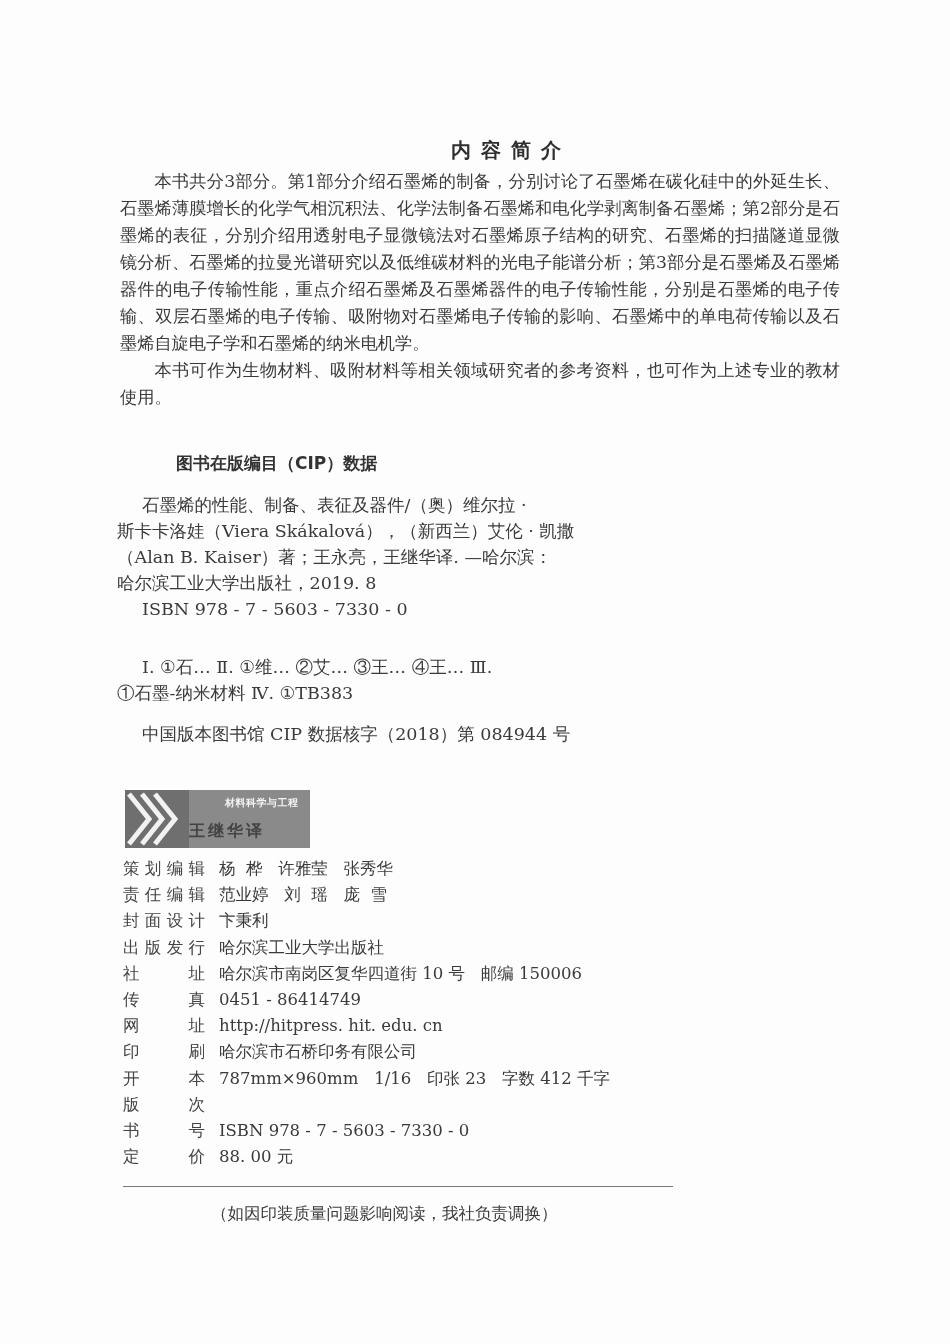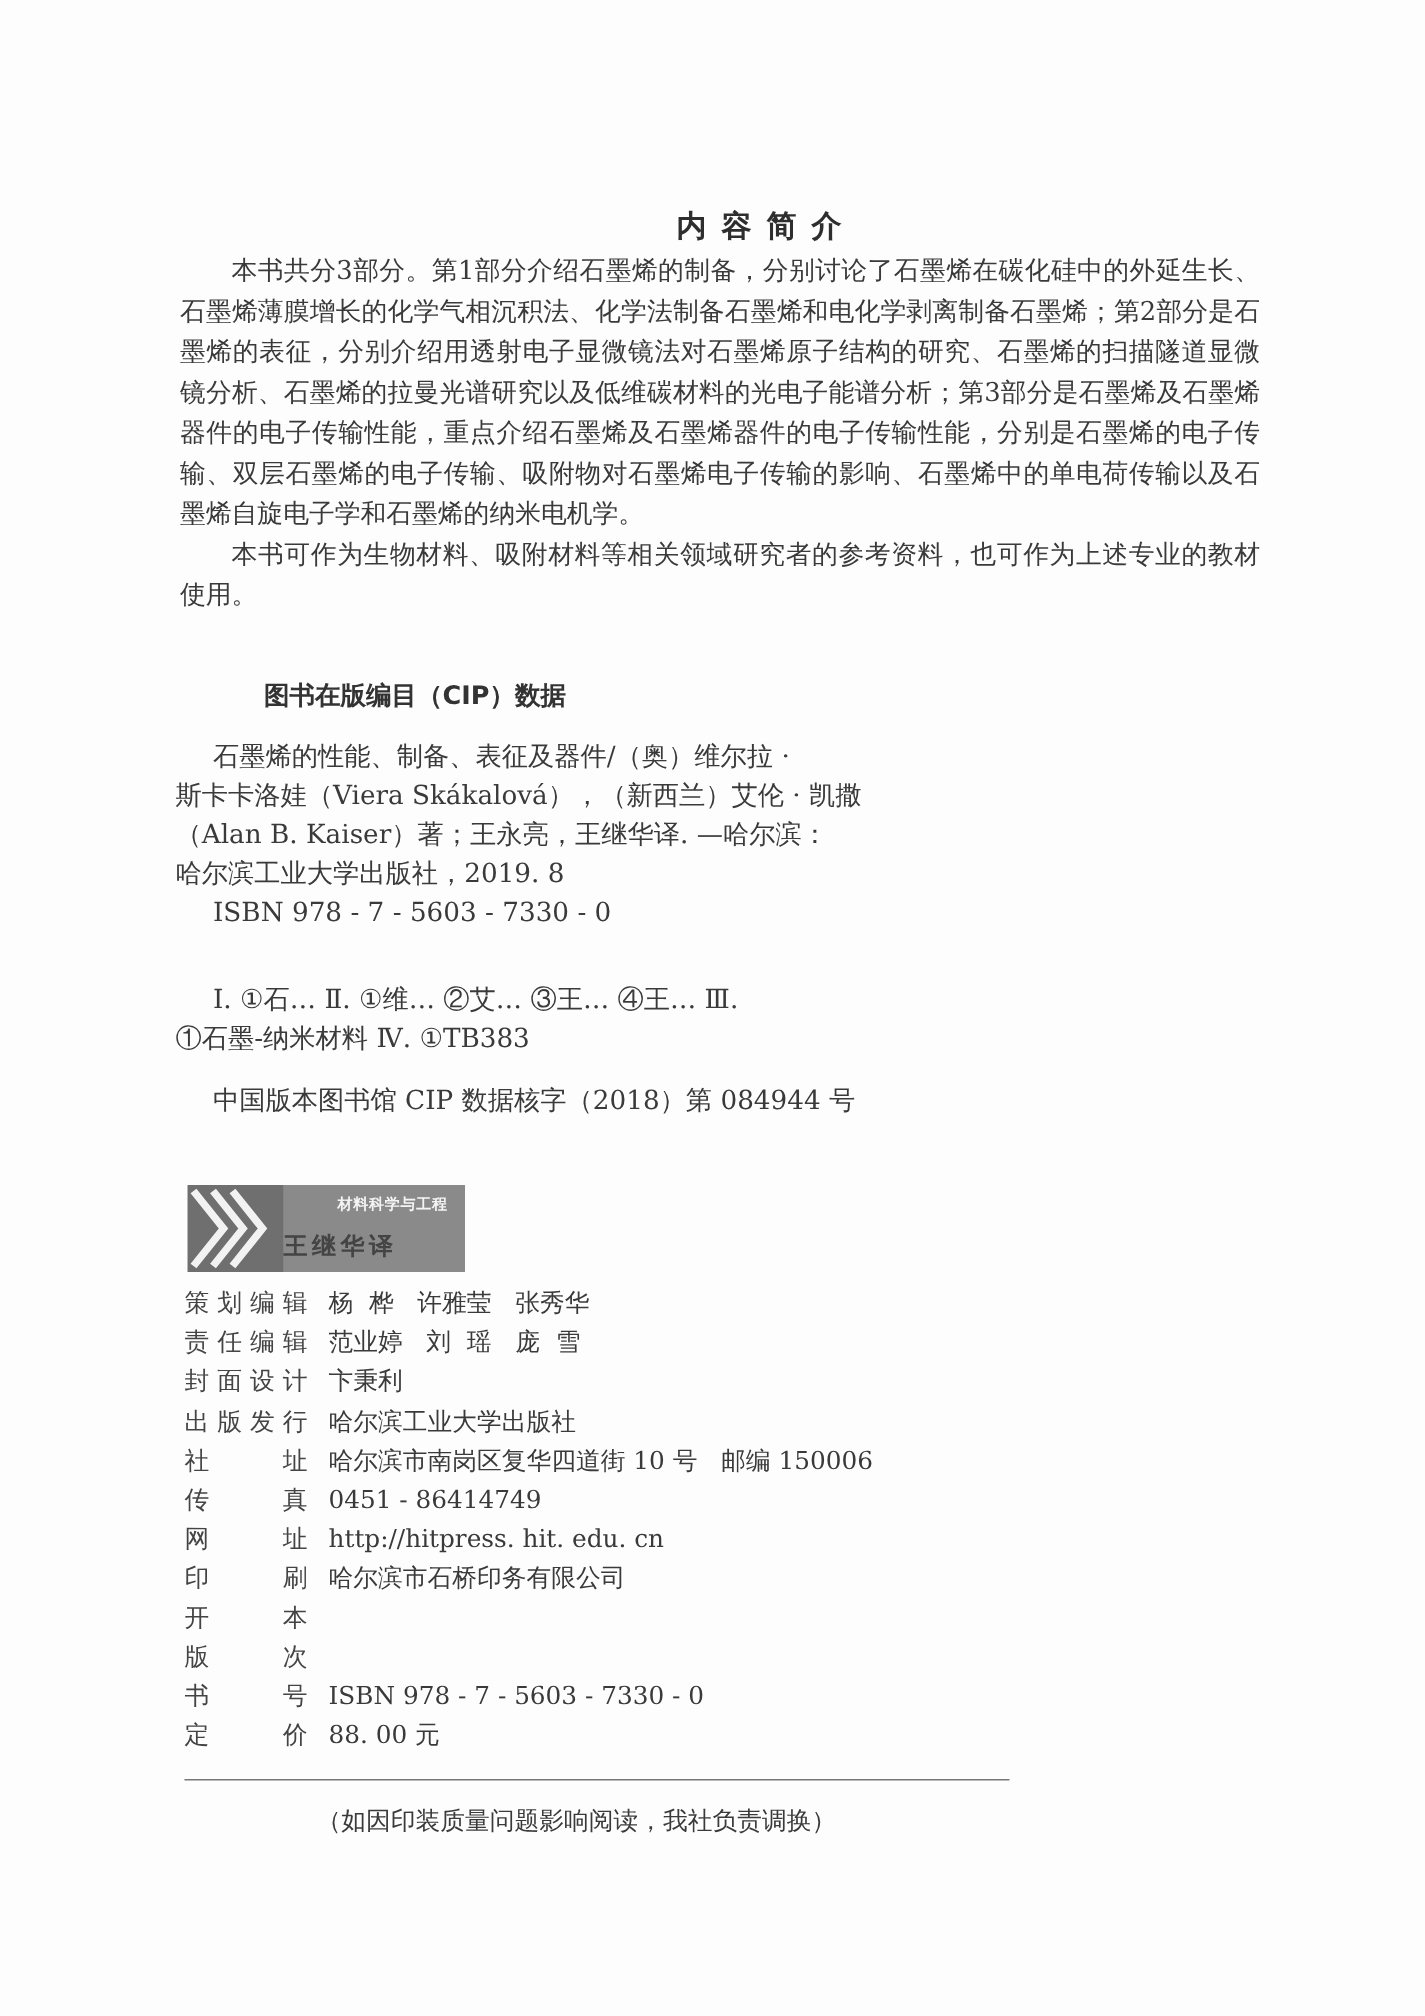--- a/index.html
+++ b/index.html
@@ -148,20 +148,21 @@
         <span>印</span>
         <span>刷</span>
       </span>
     <span>哈尔滨市石桥印务有限公司</span>
   </div>
   <div class="row">
     <span class="lbl">
         <span>开</span>
         <span>本</span>
       </span>
+    <span style="white-space:pre">787mm×960mm   1/16   印张 23   字数 412 千字</span>
   </div>
   <div class="row">
     <span class="lbl">
         <span>版</span>
         <span>次</span>
       </span>
   </div>
   <div class="row">
     <span class="lbl">
         <span>书</span>

